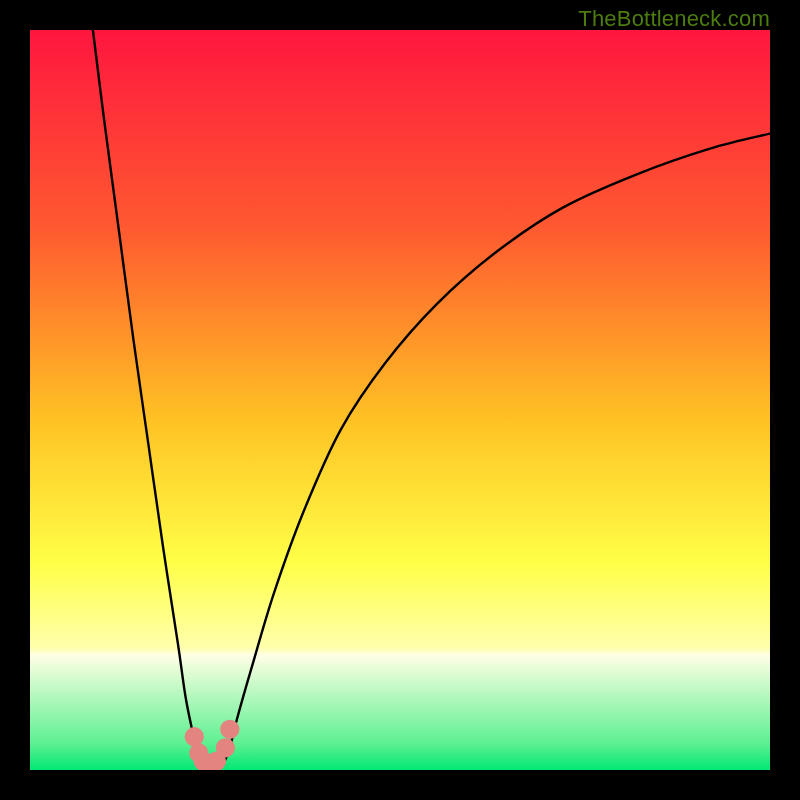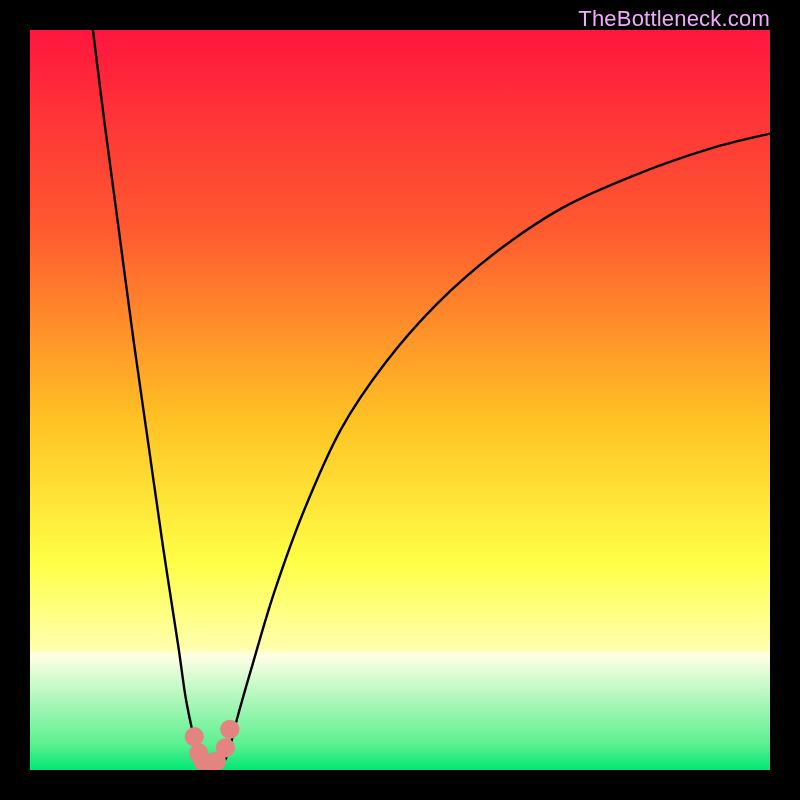--- a/index.html
+++ b/index.html
@@ -32,21 +32,21 @@
   }
   .curves {
     position: absolute;
     left: 0; top: 0;
     width: 100%; height: 100%;
   }
   .attribution {
     position: absolute;
     top: 6px;
     right: 30px;
-    color: #f0abfc;
+    color: #4d7c0f;
     font-size: 22px;
     letter-spacing: 0.2px;
   }
 </style>
 </head>
 <body>
 
 <div class="frame">
 
   <div class="attribution">TheBottleneck.com</div>

